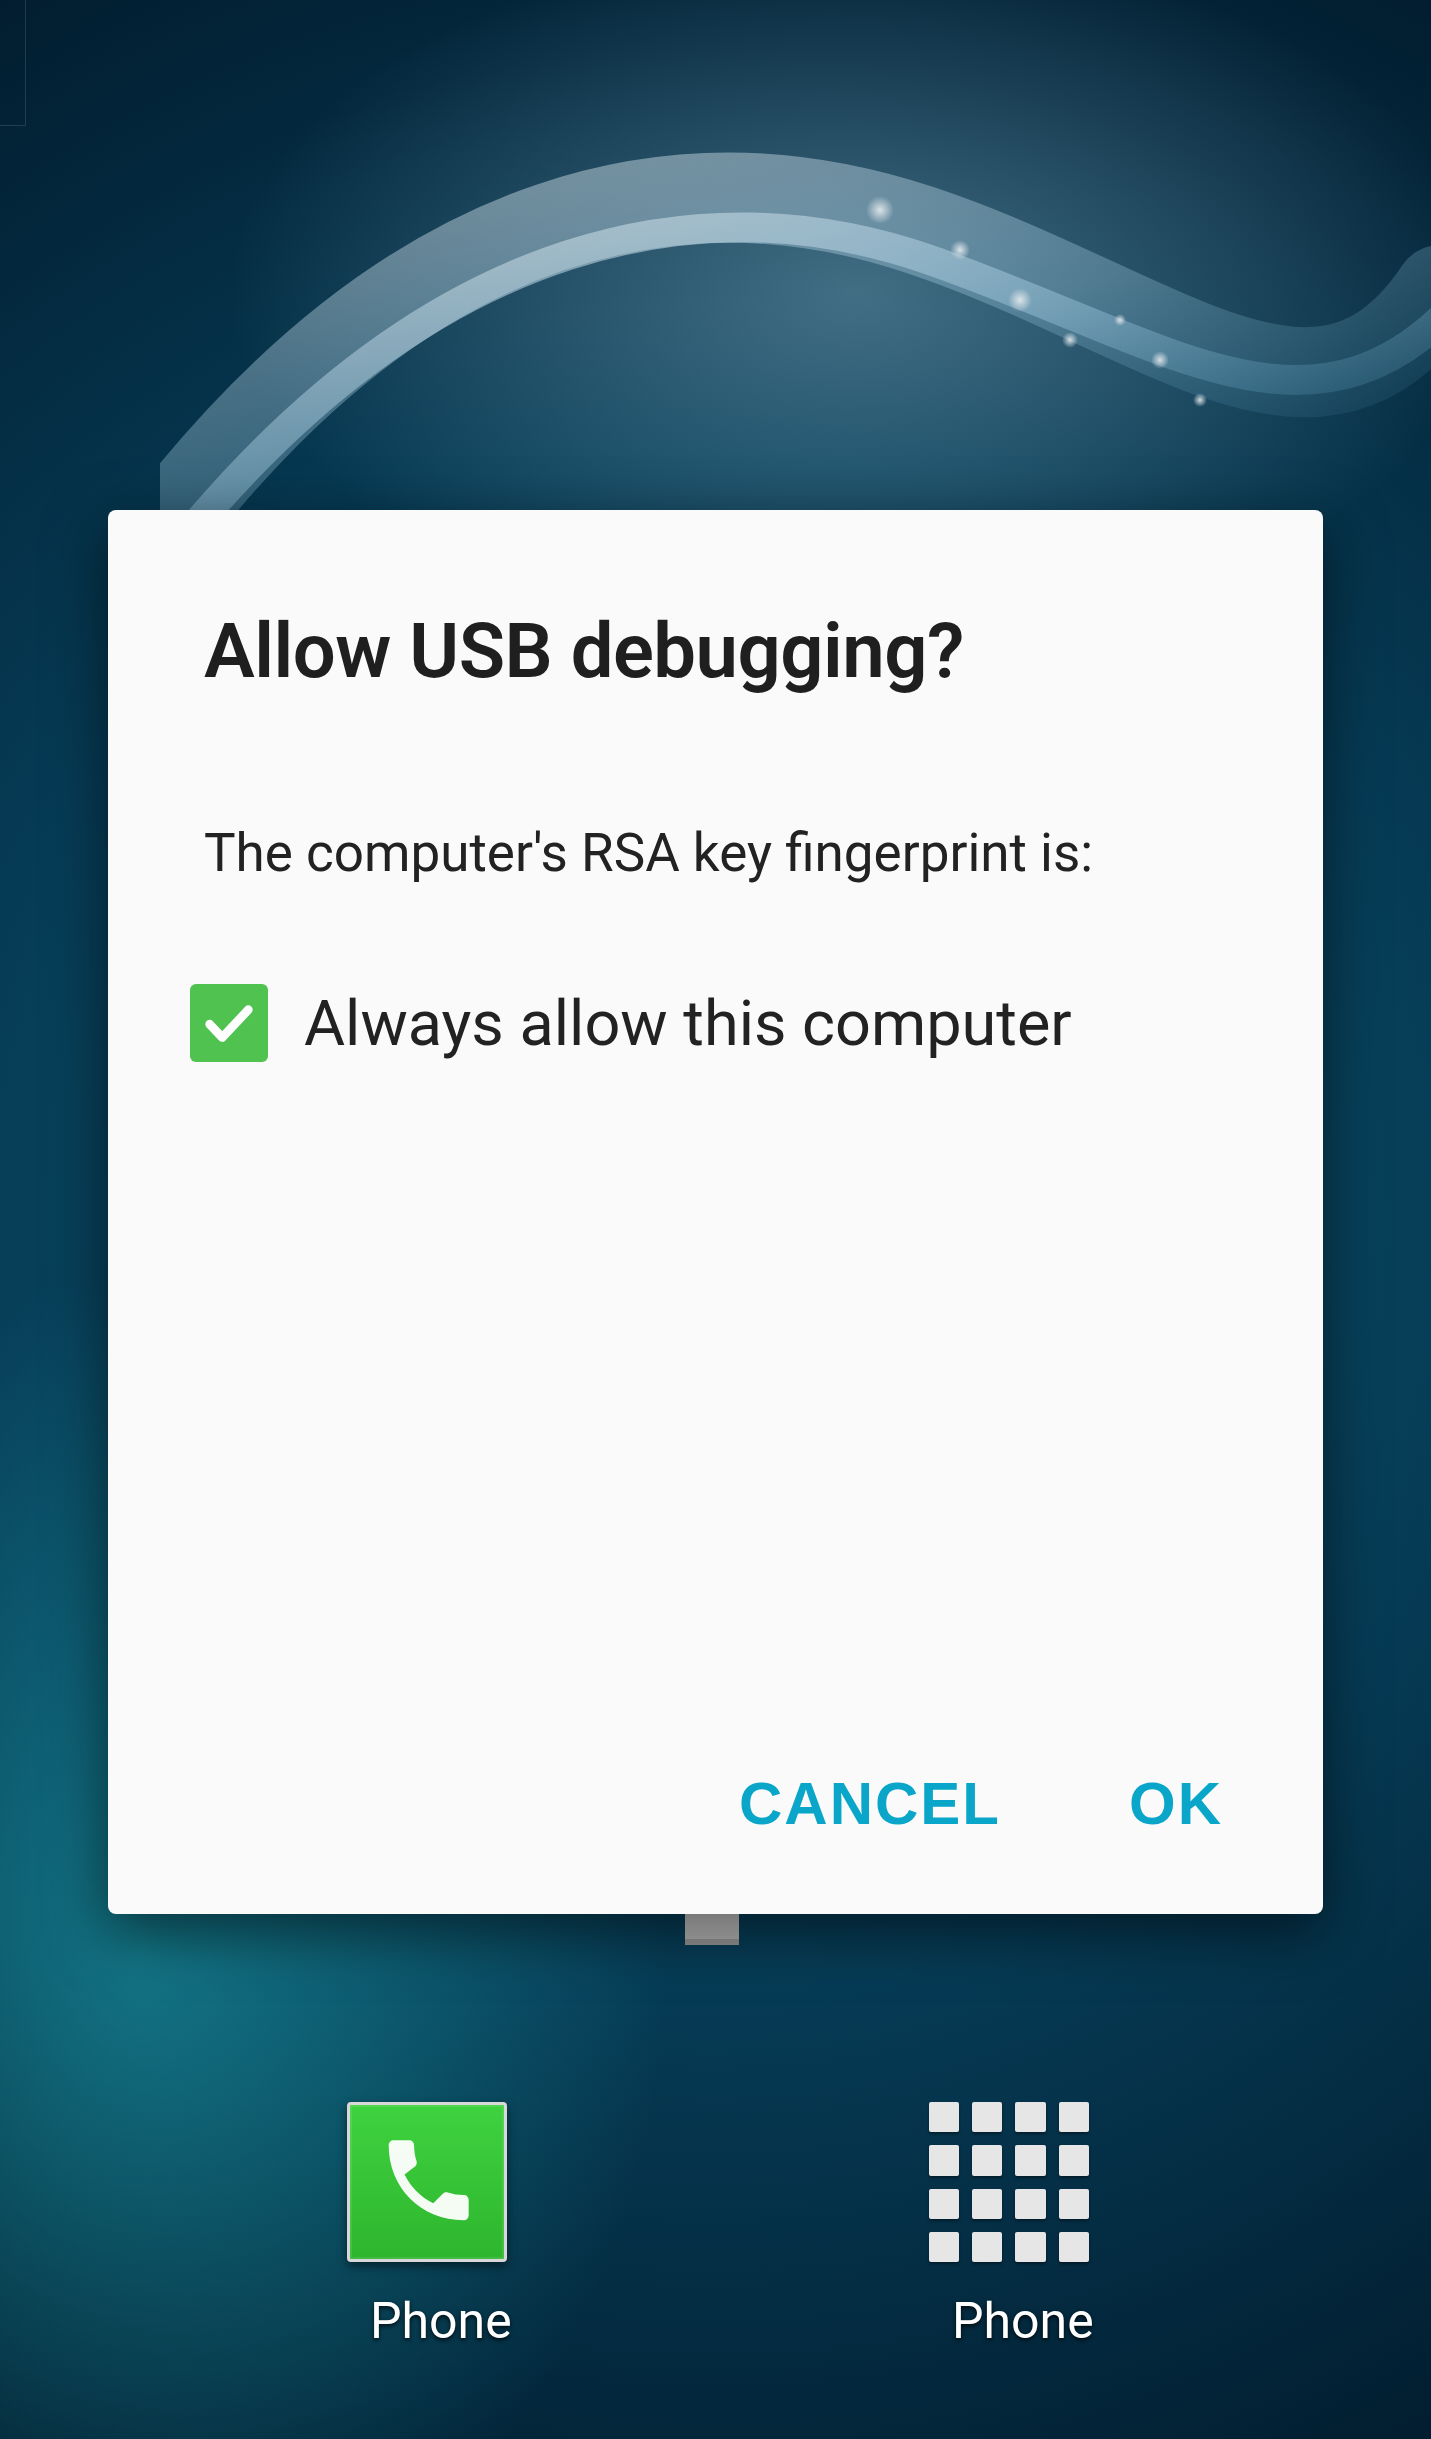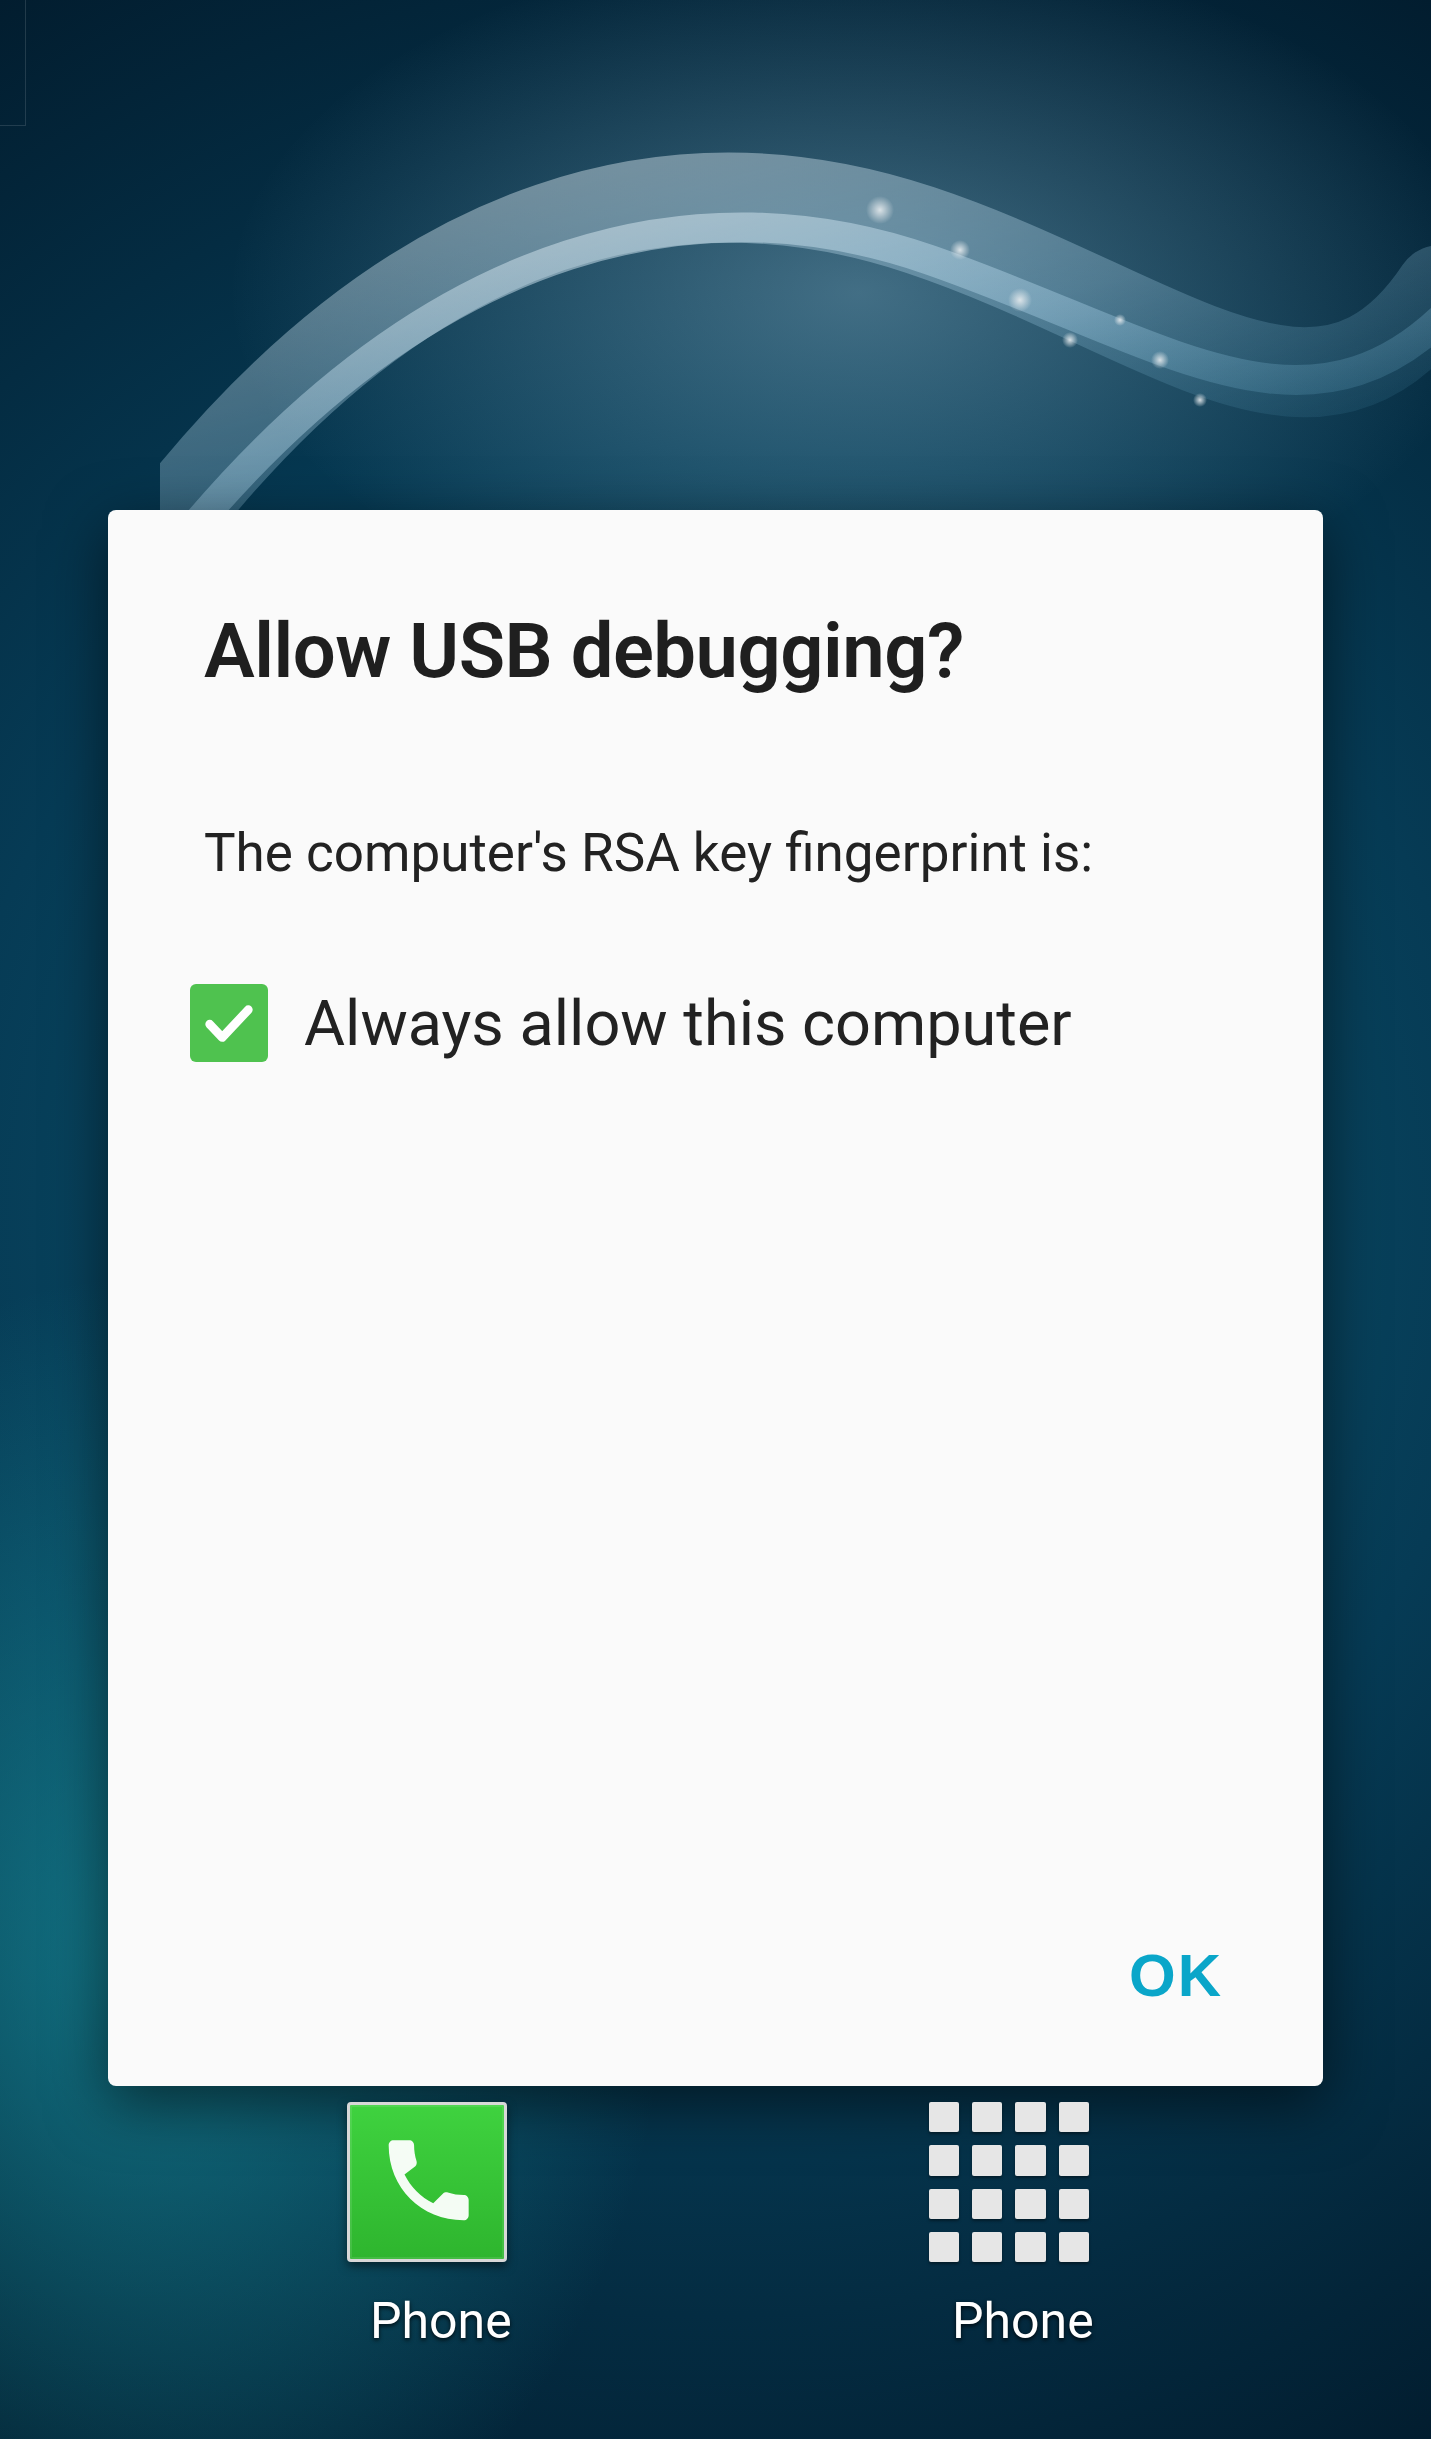--- a/index.html
+++ b/index.html
@@ -148,21 +148,21 @@
     left: 0; top: 0;
     width: 26px; height: 126px;
     border-right: 1px solid rgba(255,255,255,0.5);
     border-bottom: 1px solid rgba(255,255,255,0.5);
     opacity: 0.25;
   }
 
   
   .dialog {
     left: 108px; top: 510px;
-    width: 1215px; height: 1576px;
+    width: 1215px; height: 1404px;
     padding: 96px 96px 68px 96px;
     border-radius: 8px;
   }
   .dialog-title { font-size: 76px; margin-bottom: 122px; }
   .dialog-body  { font-size: 53px; line-height: 1.33; margin-bottom: 96px; }
   .checkbox { width: 78px; height: 78px; border-radius: 6px; }
   .checkbox svg { width: 58px; height: 58px; }
   .checkbox-row { gap: 36px; margin-left: -14px; }
   .checkbox-label { font-size: 63px; }
   .dialog-actions { gap: 120px; }
@@ -216,20 +216,21 @@
   <div class="checkbox-row">
     <div class="checkbox">
       <svg viewBox="0 0 24 24">
         <path d="M4 12.5 L9.2 18 L20 6.5" fill="none" stroke="#ffffff" stroke-width="3.6" stroke-linecap="round" stroke-linejoin="round"></path>
       </svg>
     </div>
     <div class="checkbox-label">Always allow this computer</div>
   </div>
 
   <div class="dialog-actions">
+    <button class="dialog-btn">CANCEL</button>
     <button class="dialog-btn">OK</button>
   </div>
 </div>
 
 <div class="dock-icon phone-icon-wrap">
   <div class="phone-tile">
     <svg viewBox="0 0 24 24">
       <path d="M6.6 10.2c1.5 3 3.9 5.4 6.9 6.9l2.3-2.3c.3-.3.8-.4 1.2-.3 1.2.4 2.5.6 3.8.6.7 0 1.2.5 1.2 1.2V20c0 .7-.5 1.2-1.2 1.2C10.6 21.2 2.8 13.4 2.8 3.2 2.8 2.5 3.3 2 4 2h3.7c.7 0 1.2.5 1.2 1.2 0 1.3.2 2.6.6 3.8.1.4 0 .9-.3 1.2L6.6 10.2z" fill="#ffffff" opacity="0.95"></path>
     </svg>
   </div>

